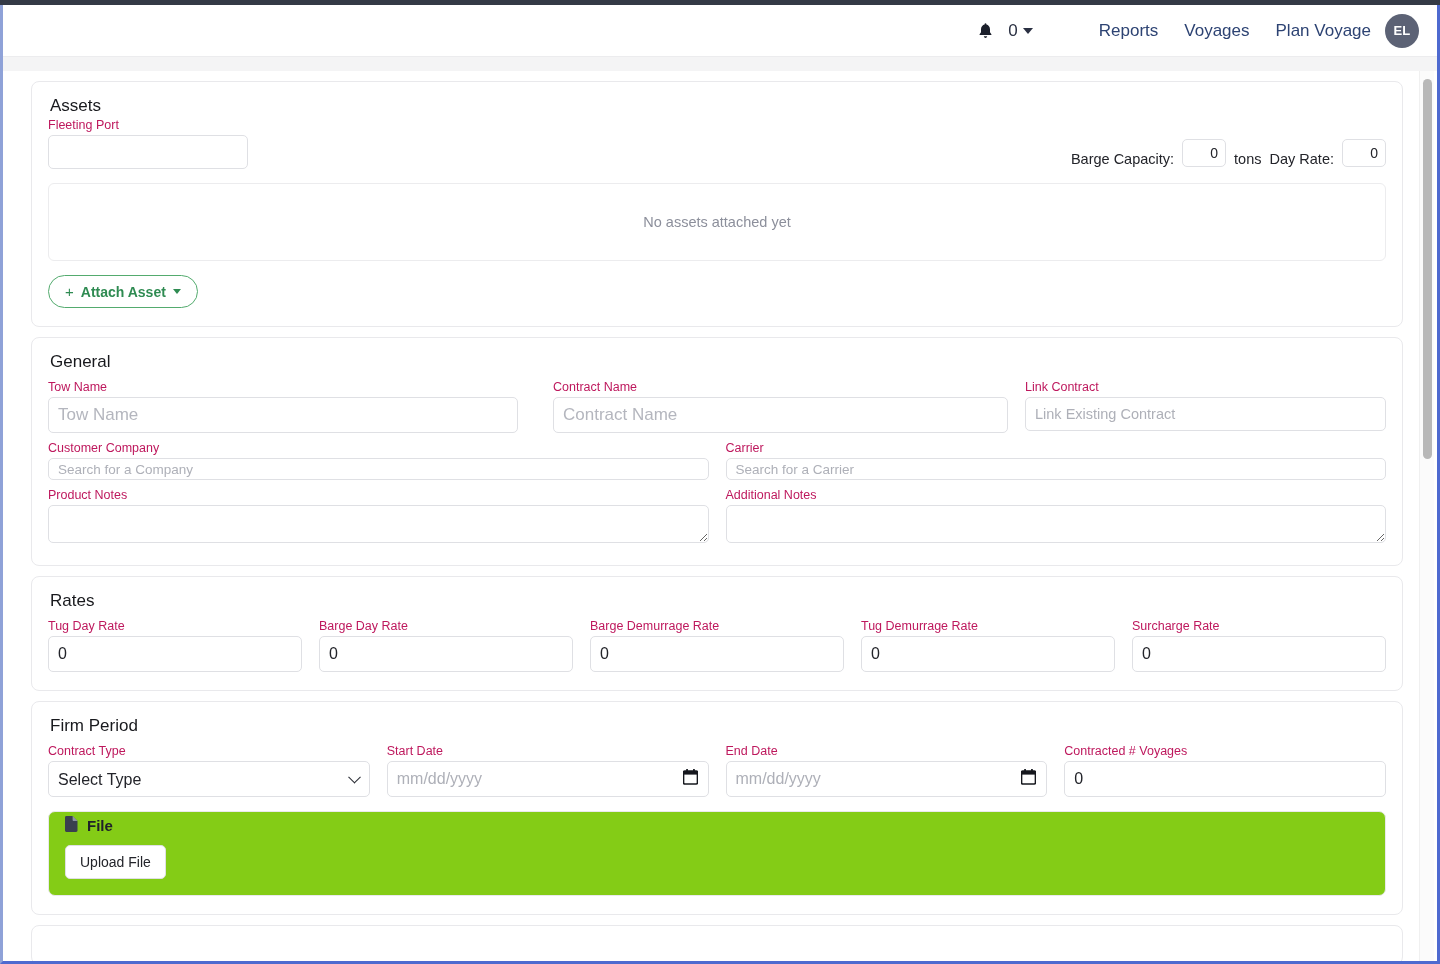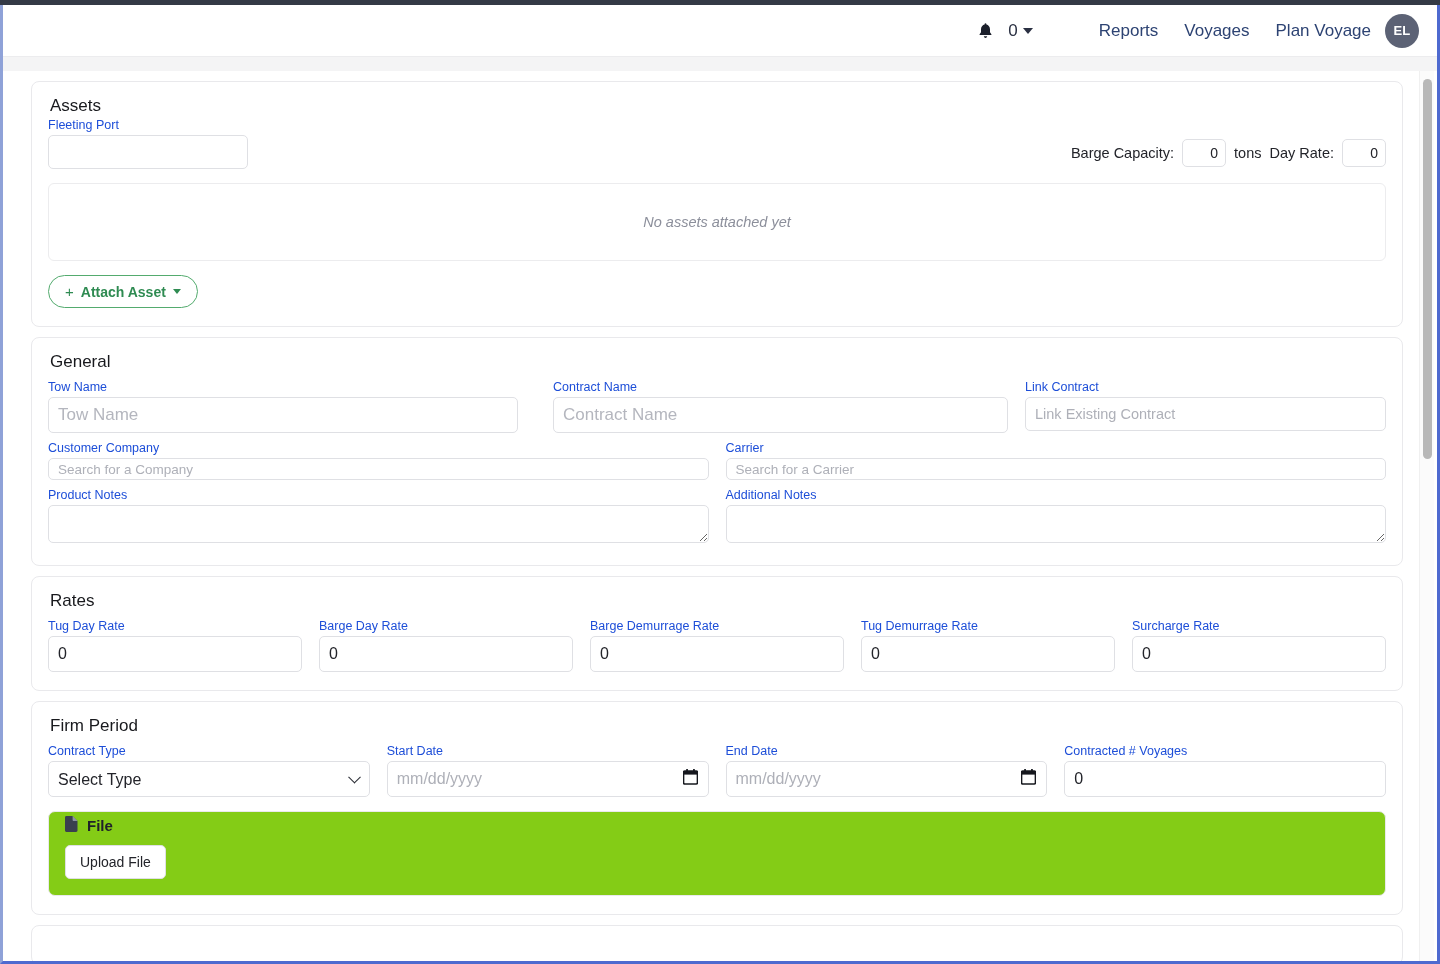--- a/index.html
+++ b/index.html
@@ -110,21 +110,21 @@
     position: relative;
   }
   .card-title {
     font-size: 17px;
     font-weight: normal;
     color: #18191d;
     margin: 0 0 2px 2px;
   }
   .field-label {
     font-size: 12.5px;
-    color: #1d4ed8;
+    color: #be185d;
     margin-bottom: 3px;
     display: block;
   }
   .inp {
     width: 100%;
     height: 22px;
     border: 1px solid #dfe0e4;
     border-radius: 5px;
     background: #ffffff;
     padding: 0 9px;
@@ -152,21 +152,21 @@
   }
   
   .assets-row {
     display: flex;
     align-items: flex-end;
     justify-content: space-between;
   }
   .fleeting-wrap { width: 200px; }
   .capacity-wrap {
     display: flex;
-    align-items: center;
+    align-items: flex-end;
     gap: 8px;
     font-size: 14.5px;
     color: #23242a;
     padding-bottom: 2px;
   }
   .mini-inp {
     width: 44px;
     height: 28px;
     border: 1px solid #dfe0e4;
     border-radius: 5px;
@@ -180,21 +180,20 @@
   .assets-empty {
     margin-top: 14px;
     border: 1px solid #ececee;
     border-radius: 6px;
     height: 78px;
     display: flex;
     align-items: center;
     justify-content: center;
     color: #8c8f9b;
     font-size: 14.5px;
-    font-style: italic;
   }
   .attach-btn {
     margin-top: 14px;
     display: inline-flex;
     align-items: center;
     gap: 7px;
     border: 1px solid #53ab6e;
     color: #2f8b52;
     background: #ffffff;
     border-radius: 20px;

